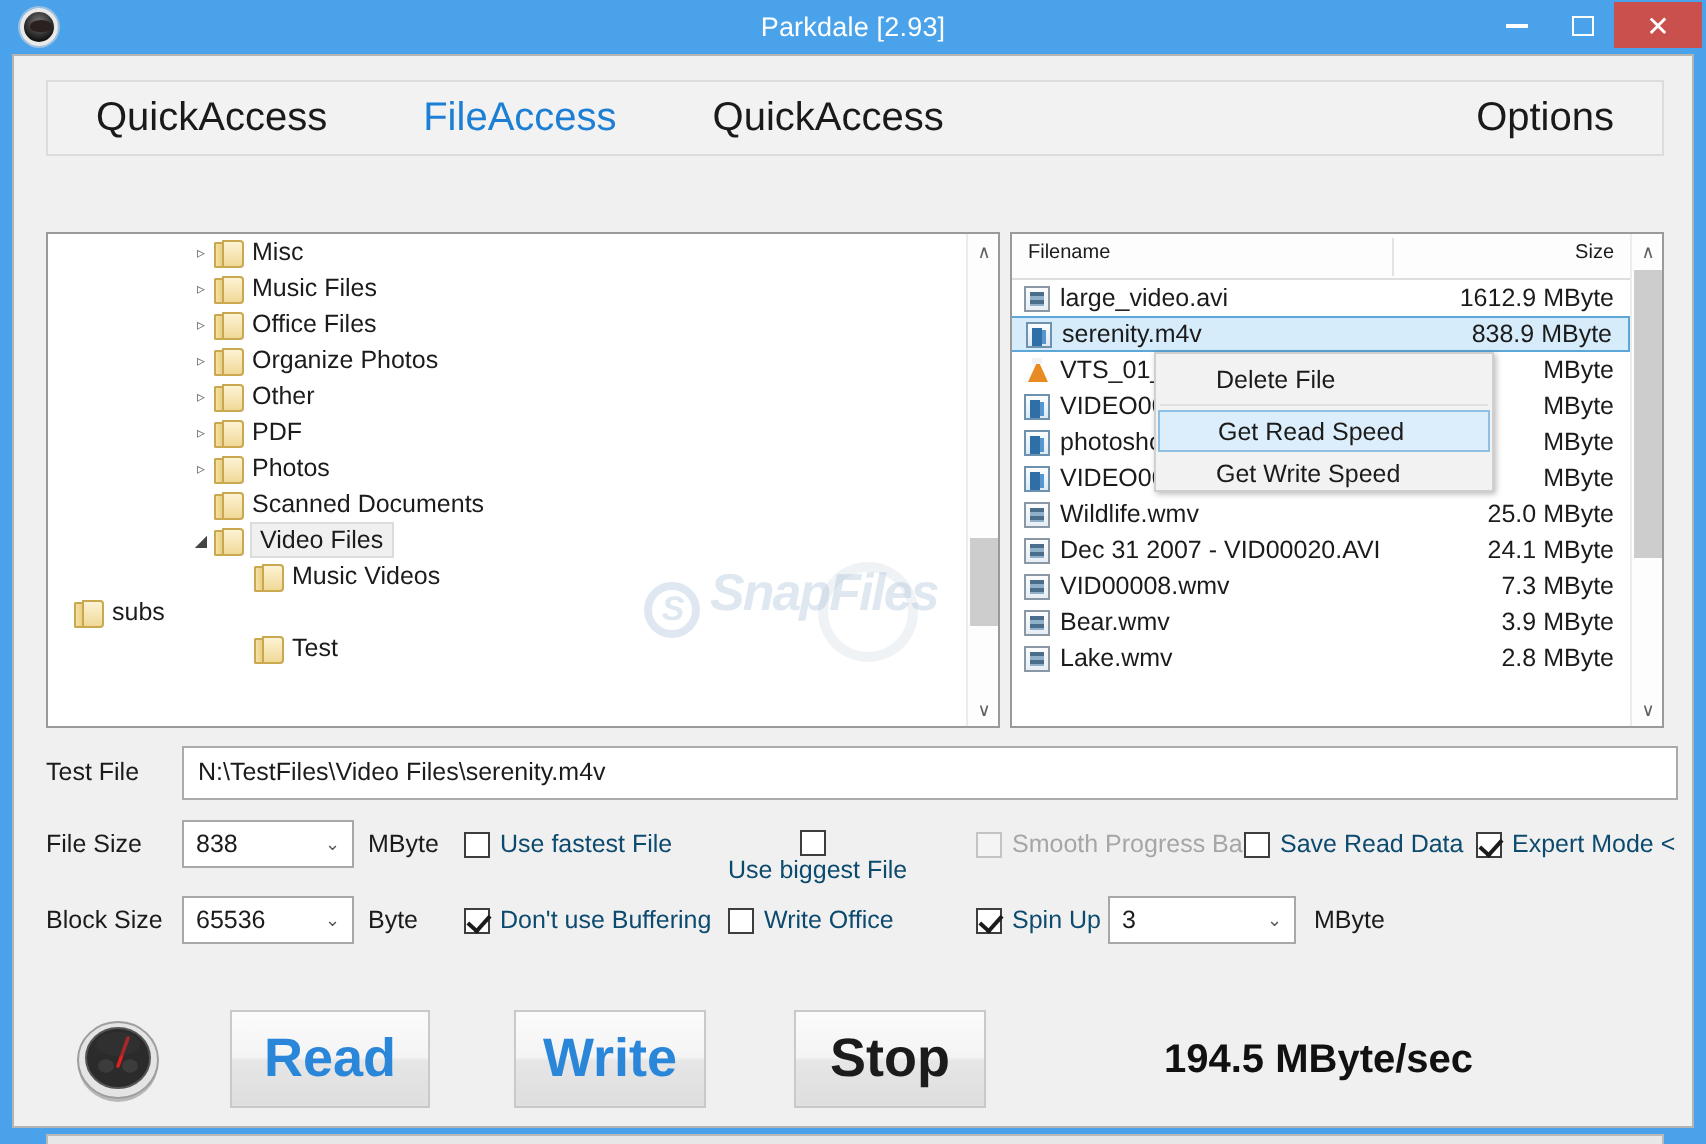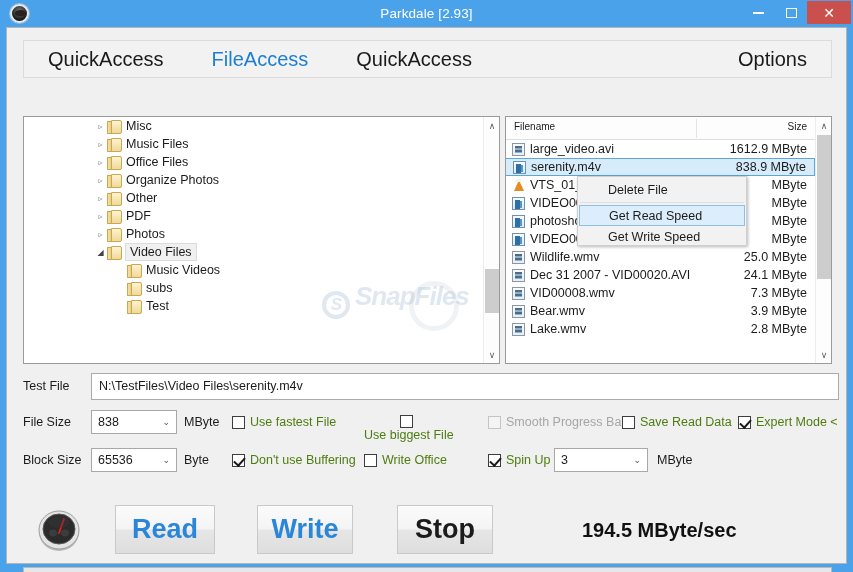--- a/index.html
+++ b/index.html
@@ -231,21 +231,21 @@
   }
   #combo-filesize { left:84px; top:382px; width:86px; }
   #combo-blocksize{ left:84px; top:420px; width:86px; }
   #combo-spinup   { left:547px; top:420px; width:94px; }
 
   #unit-mbyte { position:absolute; left:177px; top:387px; }
   #unit-byte  { position:absolute; left:177px; top:425px; }
   #unit-spin  { position:absolute; left:650px; top:425px; }
 
   .cb {
-    position:absolute; display:flex; align-items:center; font-size:12.5px; color:#4d7c0f;
+    position:absolute; display:flex; align-items:center; font-size:12.5px; color:#0c4a6e;
     white-space:nowrap;
   }
   .cb .box {
     width:13px; height:13px; background:#fff; border:1px solid #3d3d3d;
     margin-right:5px; position:relative; flex:0 0 13px;
   }
   .cb.checked .box::after{
     content:""; position:absolute; left:3px; top:0px; width:5px; height:9px;
     border:solid #1b1b1b; border-width:0 2px 2px 0; transform:rotate(42deg);
   }
@@ -340,31 +340,36 @@
           <div class="trow" style="padding-left: 70px;">
             <span class="arrow">▹</span>
             <span class="folder"></span>
             <span class="tlabel">PDF</span>
           </div>
           <div class="trow" style="padding-left: 70px;">
             <span class="arrow">▹</span>
             <span class="folder"></span>
             <span class="tlabel">Photos</span>
           </div>
+          <div class="trow" style="padding-left: 70px;">
+            <span class="arrow"></span>
+            <span class="folder"></span>
+            <span class="tlabel">Scanned Documents</span>
+          </div>
           <div class="trow selected" style="padding-left: 70px;">
             <span class="arrow down">◢</span>
             <span class="folder"></span>
             <span class="tlabel">Video Files</span>
           </div>
           <div class="trow" style="padding-left: 90px;">
             <span class="arrow"></span>
             <span class="folder"></span>
             <span class="tlabel">Music Videos</span>
           </div>
-          <div class="trow" style="padding-left: 90px;">
+          <div class="trow" style="">
             <span class="arrow"></span>
             <span class="folder"></span>
             <span class="tlabel">subs</span>
           </div>
           <div class="trow" style="padding-left: 90px;">
             <span class="arrow"></span>
             <span class="folder"></span>
             <span class="tlabel">Test</span>
           </div>
         </div>

